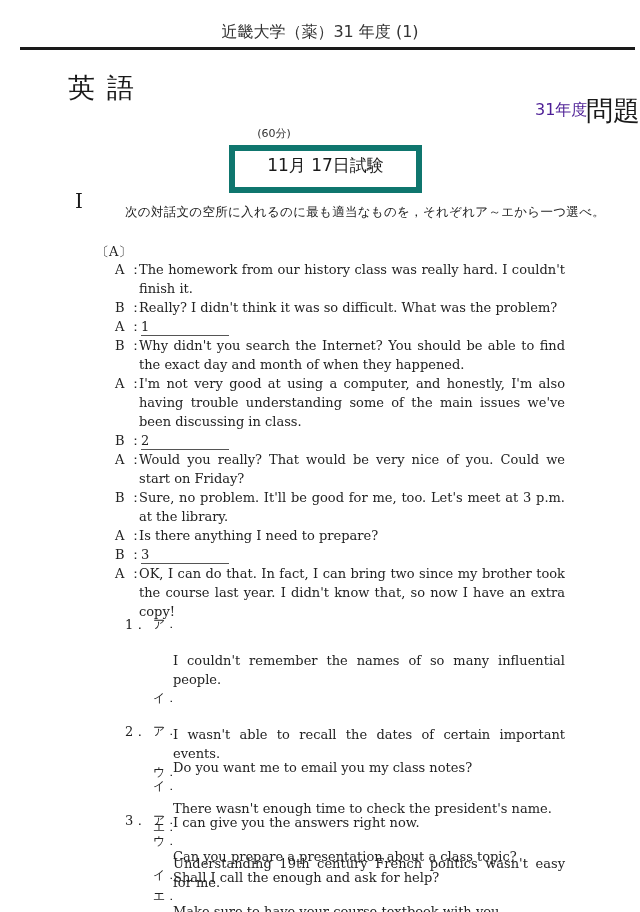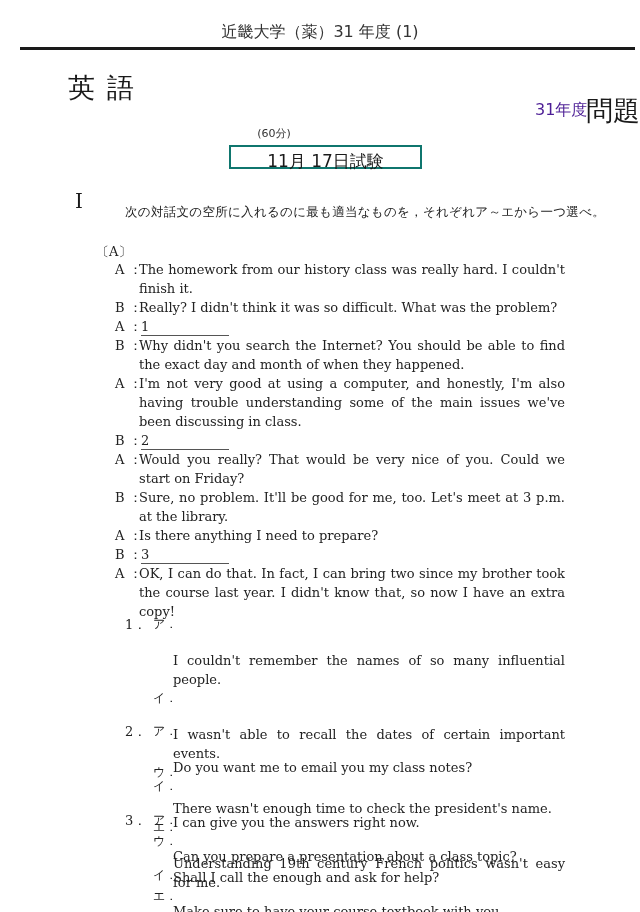--- a/index.html
+++ b/index.html
@@ -23,22 +23,22 @@
     }
     .year {
       top: 100px; left: 535px; font-family: "DejaVu Sans", sans-serif;
       font-size: 16px; color: #4c1d95;
     }
     .duration {
       top: 126px; left: 0; width: 548px; text-align: center;
       font-family: "DejaVu Sans", sans-serif; font-size: 11px; color: #333;
     }
     .exam-date-box {
-      top: 145px; left: 229px; width: 193px; height: 24px;
-      border: 2px solid #0f766e; box-sizing: border-box;
+      top: 145px; left: 229px; width: 193px; height: 48px;
+      border: 6px solid #0f766e; box-sizing: border-box;
       text-align: center; line-height: 28px;
       font-family: "DejaVu Sans", sans-serif; font-size: 17px; color: #1a1a1a;
     }
     .section-numeral { top: 189px; left: 75px; font-size: 20px; color: #1a1a1a; }
     .instruction { top: 192px; left: 125px; font-size: 12.5px; color: #222; letter-spacing: 0.3px; margin-top: 12px; }
     .part-label { top: 243px; left: 96px; font-size: 13px; color: #222; }
 
     .dialog { top: 260px; left: 115px; width: 450px; font-size: 13px; line-height: 19px; }
     .turn { display: flex; margin-bottom: 0; }
     .speaker { width: 14px; flex: none; }

